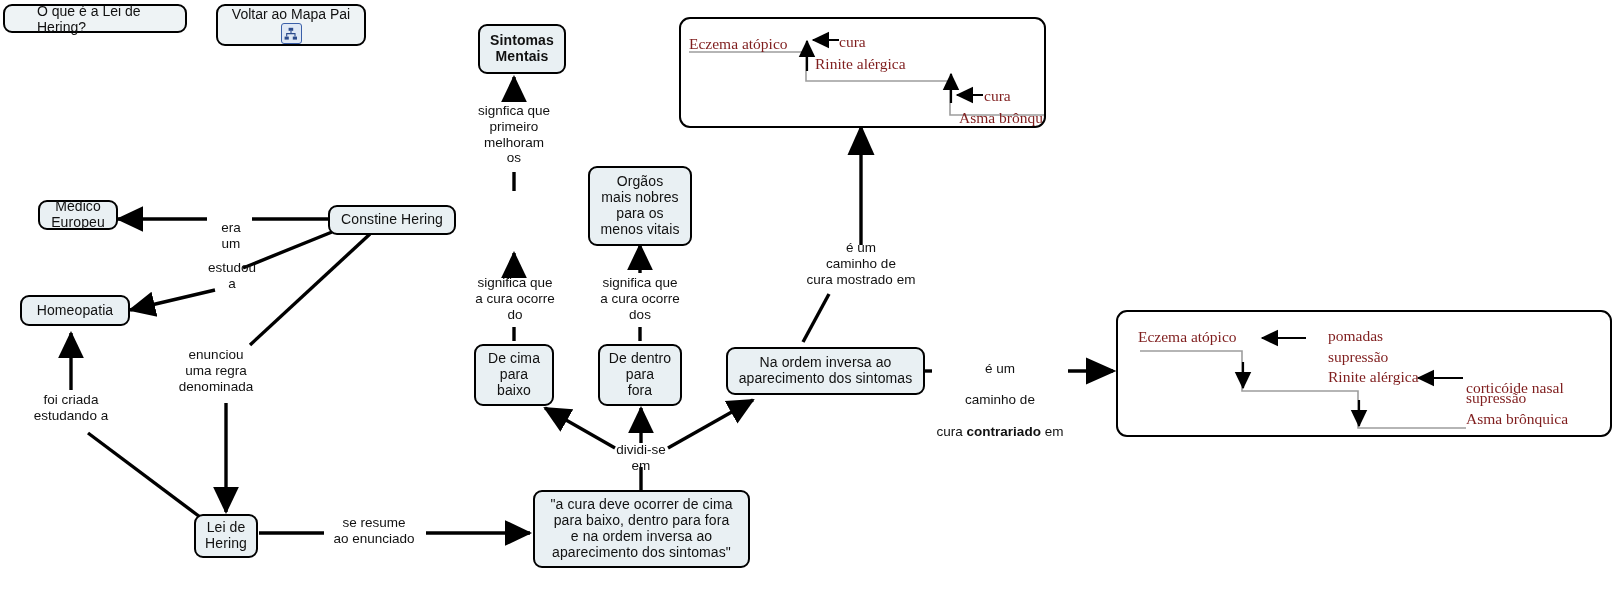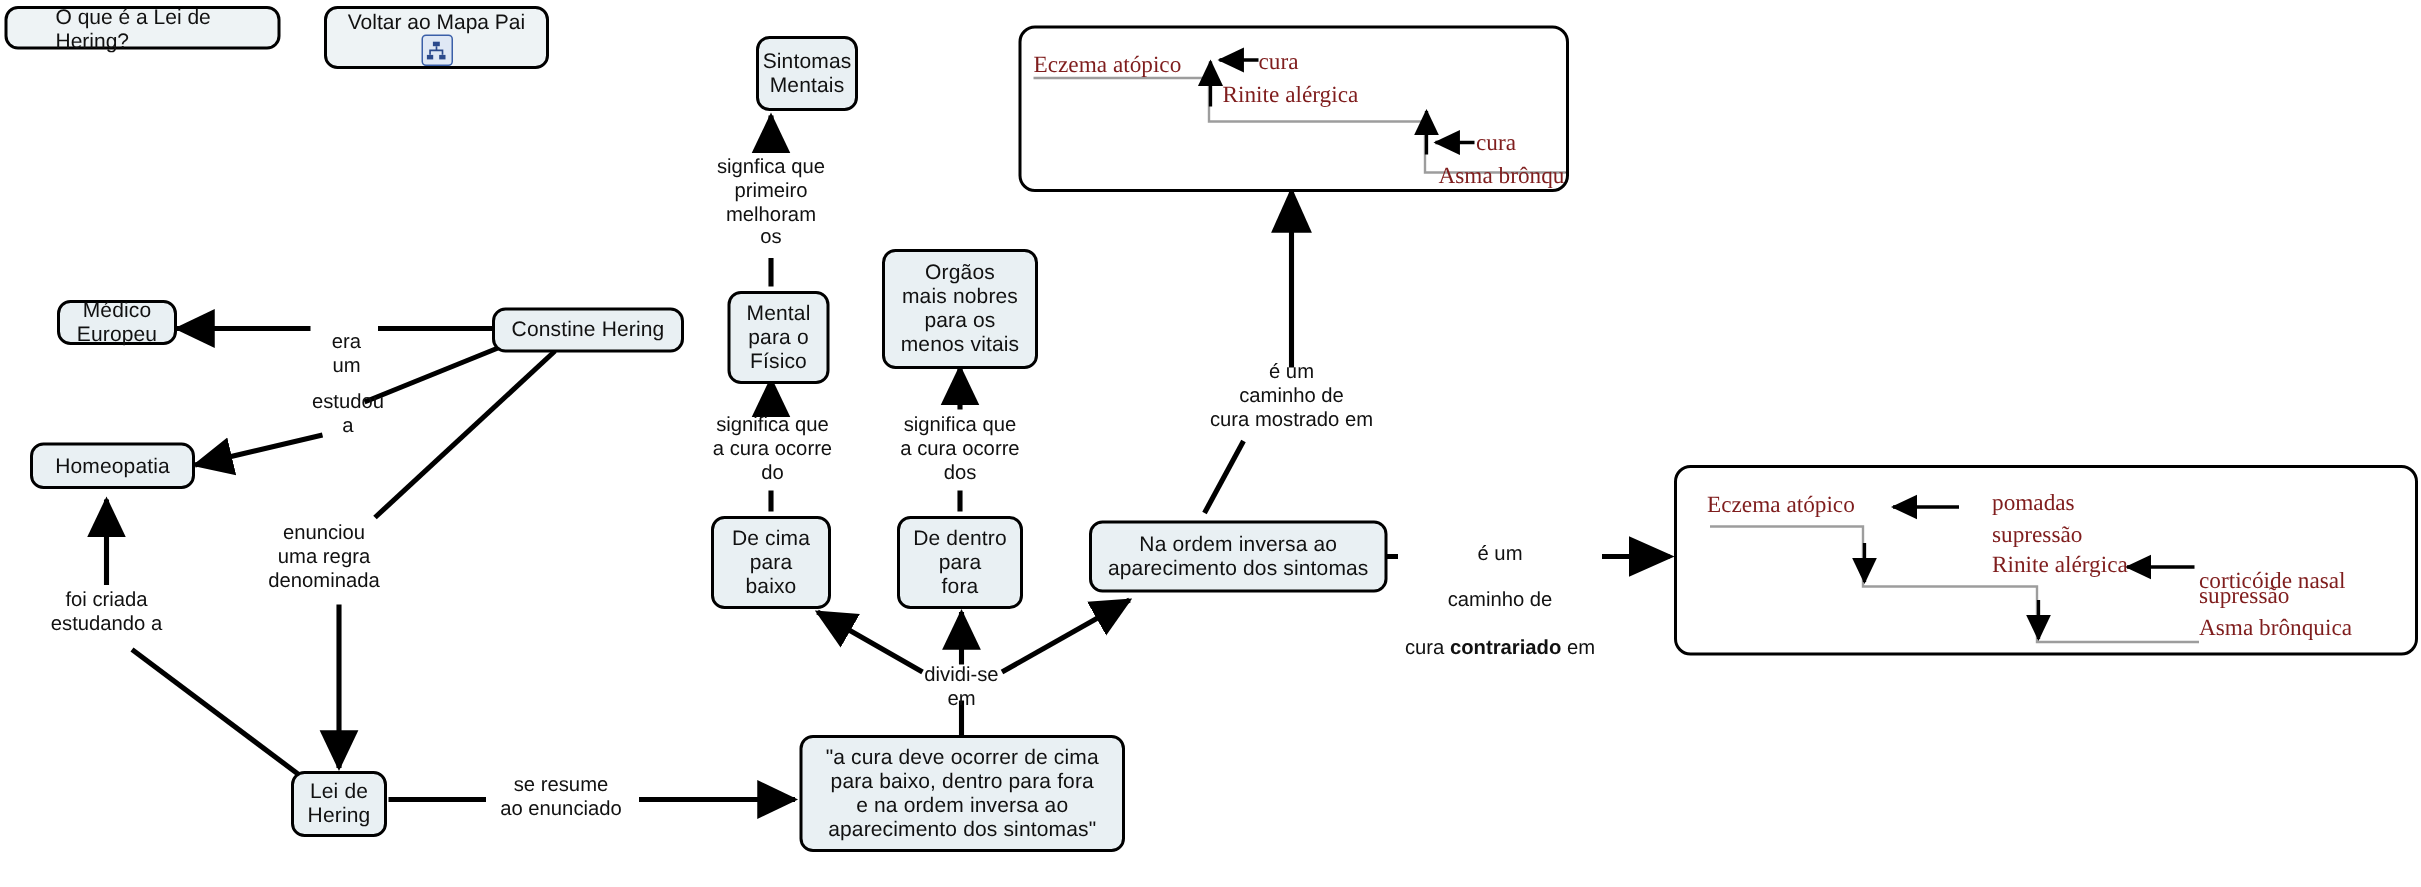--- a/index.html
+++ b/index.html
@@ -162,30 +162,25 @@
 
   <div class="node" style="left:328px;top:205px;width:128px;height:30px;">
     <span class="lbl">Constine Hering</span>
   </div>
 
   <div class="node" style="left:194px;top:514px;width:64px;height:44px;">
     <span class="lbl">Lei de
 Hering</span>
   </div>
 
-  <div class="node" style="left:504px;top:24px;width:68px;height:50px;">
+  <div class="node" style="left:478px;top:24px;width:88px;height:50px;font-weight:bold;">
     <span class="lbl">Sintomas
 Mentais</span>
   </div>
 
-  <div class="node" style="left:485px;top:194px;width:68px;height:62px;">
-    <span class="lbl">Mental
-para o
-Físico</span>
-  </div>
 
   <div class="node" style="left:588px;top:166px;width:104px;height:80px;">
     <span class="lbl">Orgãos
 mais nobres
 para os
 menos vitais</span>
   </div>
 
   <div class="node" style="left:474px;top:344px;width:80px;height:62px;">
     <span class="lbl">De cima

